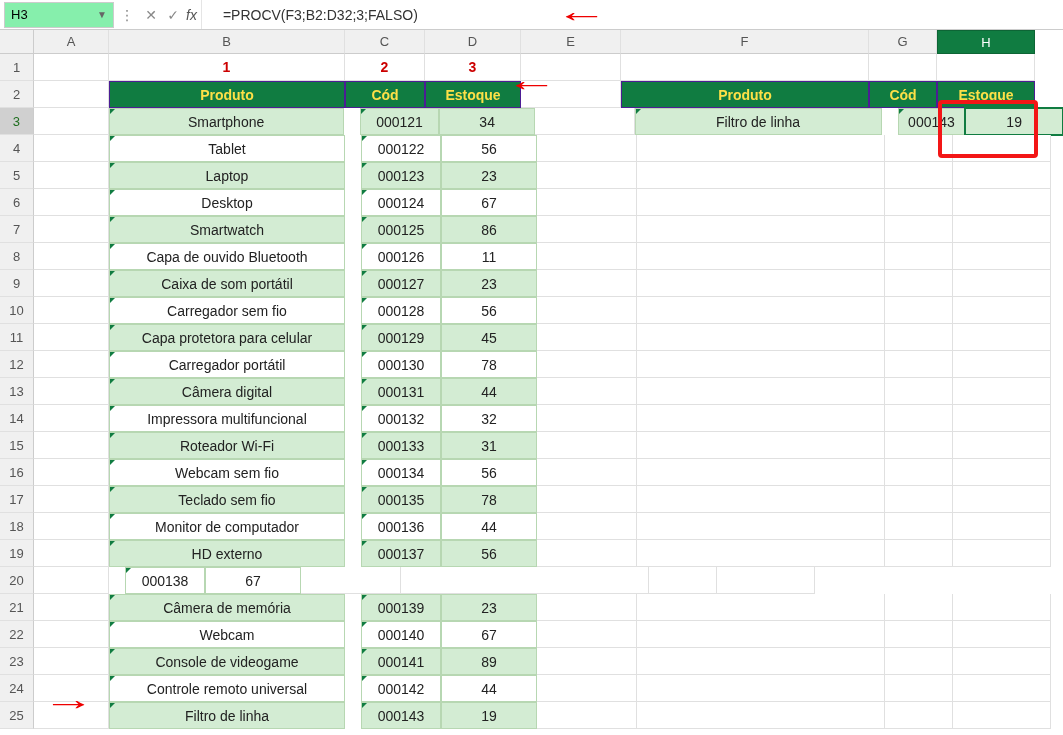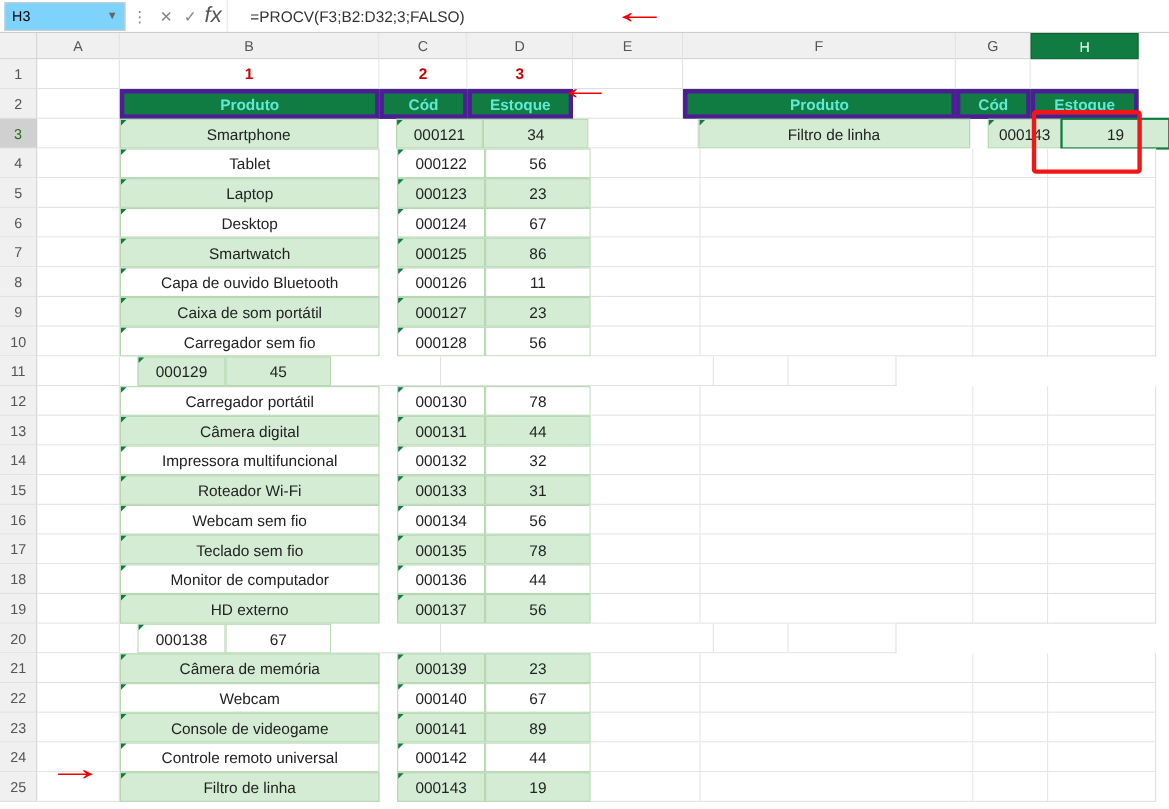--- a/index.html
+++ b/index.html
@@ -1,25 +1,25 @@
 <!DOCTYPE html>
 <html><head>
 <meta charset="utf-8">
 <style>
 * { margin: 0; padding: 0; box-sizing: border-box; font-family: "Segoe UI", Arial, sans-serif; }
 body { background: #fff; width: 1063px; height: 735px; overflow: hidden; position: relative; }
 
 
 .formula-bar { height: 30px; display: flex; align-items: center; border-bottom: 1px solid #ccc; background: #fff; }
-.name-box { width: 110px; height: 26px; border: 1px solid #ccc; background: #7dd3fc; display: flex; align-items: center; justify-content: space-between; padding: 0 6px; margin-left: 4px; font-size: 13px; }
+.name-box { width: 110px; height: 26px; border: 1px solid #ccc; background: #86efac; display: flex; align-items: center; justify-content: space-between; padding: 0 6px; margin-left: 4px; font-size: 13px; }
 .name-box .chev { font-size: 10px; color: #666; }
 .vline { width: 1px; height: 100%; background: #e5e5e5; }
 .fb-sep { color: #888; margin: 0 6px; font-size: 14px; }
 .fb-icon { display: inline-flex; align-items: center; justify-content: center; width: 22px; height: 22px; color: #888; font-size: 14px; }
-.fx { font-style: italic; font-size: 20px; color: #555; margin: 0 4px 0 2px; }
+.fx { font-style: italic; font-size: 14px; color: #555; margin: 0 4px 0 2px; }
 .formula-input { flex: 1; height: 26px; border: none; font-size: 14px; padding: 0 6px; background: #fff; color: #333; margin-left: 15px; }
 
 
 .grid { display: flex; flex-direction: column; }
 .row { display: flex; height: 27px; }
 .row.hdr { height: 24px; }
 .corner { width: 34px; background: #f0f0f0; border-right: 1px solid #ccc; border-bottom: 1px solid #ccc; }
 .col-h { background: #f0f0f0; border-right: 1px solid #e0e0e0; border-bottom: 1px solid #ccc; display: flex; align-items: center; justify-content: center; font-size: 13px; color: #555; }
 .row-h { width: 34px; background: #f0f0f0; border-right: 1px solid #ccc; border-bottom: 1px solid #e0e0e0; display: flex; align-items: center; justify-content: center; font-size: 13px; color: #555; }
 .row-h.active { background: #d0d0d0; color: #1f6e1f; font-weight: 500; }
@@ -29,21 +29,21 @@
 .cA { width: 75px; }
 .cB { width: 236px; }
 .cC { width: 80px; }
 .cD { width: 96px; }
 .cE { width: 100px; }
 .cF { width: 248px; }
 .cG { width: 68px; }
 .cH { width: 98px; }
 
 
-.th { background: #107c41; color: #5eead4; font-weight: 600; border: 4px solid #4c1d95; }
+.th { background: #107c41; color: #fde047; font-weight: 600; border: 1px solid #4c1d95; }
 .td { border: 1px solid #b7d7b2; }
 .td.alt { background: #d3ecd3; }
 .td.cod { position: relative; margin-left: 16px; }
 .td.cod::before { content: ''; position: absolute; top: 0; left: 0; border-top: 5px solid #107c41; border-right: 5px solid transparent; }
 .td.first::before { content: ''; position: absolute; top: 0; left: 0; border-top: 5px solid #107c41; border-right: 5px solid transparent; }
 
 
 .col-h.sel { background: #107c41; color: #fff; border: 1px solid #0d6535; }
 
 
@@ -201,20 +201,21 @@
         <div class="cell cC td cod">000128</div>
         <div class="cell cD td">56</div>
         <div class="cell cE"></div>
         <div class="cell cF"></div>
         <div class="cell cG"></div>
         <div class="cell cH"></div>
       </div>
       <div class="row">
         <div class="row-h">11</div>
         <div class="cell cA"></div>
+        <div class="cell cB td alt first">Capa protetora para celular</div>
         <div class="cell cC td alt cod">000129</div>
         <div class="cell cD td alt">45</div>
         <div class="cell cE"></div>
         <div class="cell cF"></div>
         <div class="cell cG"></div>
         <div class="cell cH"></div>
       </div>
       <div class="row">
         <div class="row-h">12</div>
         <div class="cell cA"></div>

